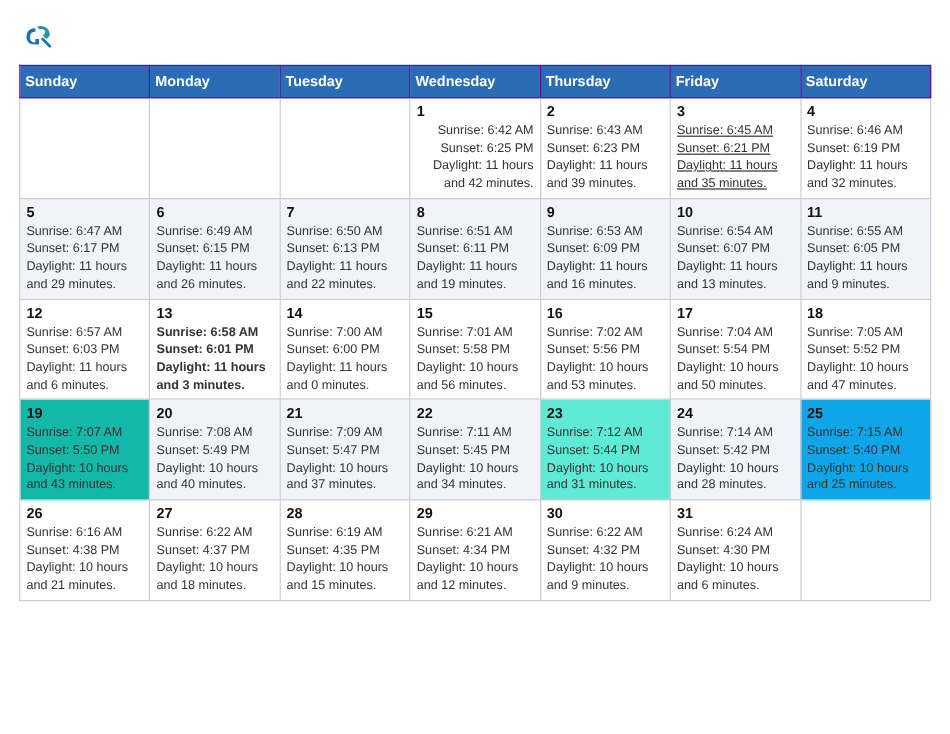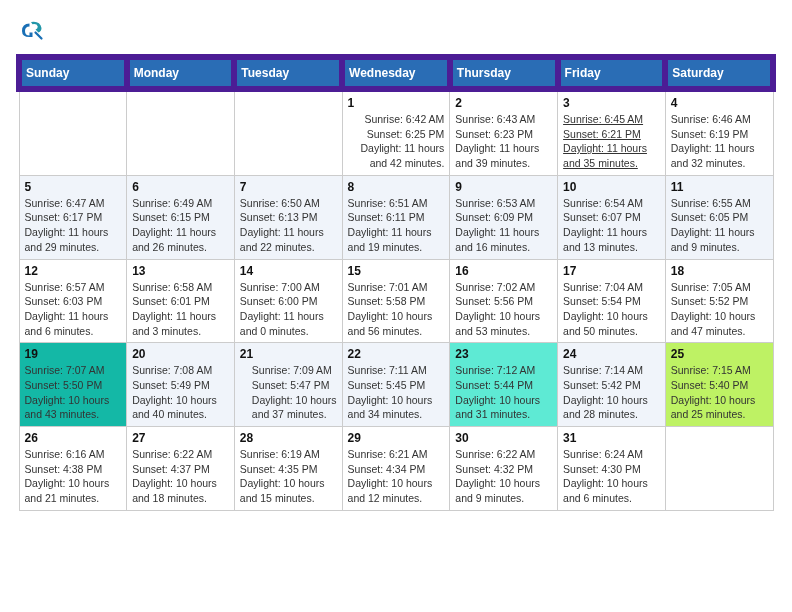--- a/index.html
+++ b/index.html
@@ -51,21 +51,21 @@
       border-collapse: collapse;
       font-size: 11px;
     }
     .calendar th {
       background-color: #2a6db5;
       color: #fff;
       padding: 6px 4px;
       text-align: left;
       font-size: 12px;
       font-weight: bold;
-      border: 6px solid #4c1d95;
+      border: 1px solid #4c1d95;
     }
     .calendar td {
       border: 1px solid #ccc;
       vertical-align: top;
       padding: 4px 5px;
       width: 108px;
       min-height: 80px;
       background: #fff;
     }
     .calendar tr:nth-child(even) td {
@@ -208,21 +208,21 @@
       <tr>
         <td>
           <div class="day-number">12</div>
           <div class="day-info" style="white-space: pre-line;">Sunrise: 6:57 AM
 Sunset: 6:03 PM
 Daylight: 11 hours
 and 6 minutes.</div>
         </td>
         <td>
           <div class="day-number">13</div>
-          <div class="day-info" style="white-space: pre-line;">Sunrise: 6:58 AM
+          <div class="day-info" style="white-space: pre-line; font-weight: bold;">Sunrise: 6:58 AM
 Sunset: 6:01 PM
 Daylight: 11 hours
 and 3 minutes.</div>
         </td>
         <td>
           <div class="day-number">14</div>
           <div class="day-info" style="white-space: pre-line;">Sunrise: 7:00 AM
 Sunset: 6:00 PM
 Daylight: 11 hours
 and 0 minutes.</div>
@@ -266,21 +266,21 @@
         </td>
         <td style="background: rgb(240, 244, 250);">
           <div class="day-number">20</div>
           <div class="day-info" style="white-space: pre-line;">Sunrise: 7:08 AM
 Sunset: 5:49 PM
 Daylight: 10 hours
 and 40 minutes.</div>
         </td>
         <td style="background: rgb(240, 244, 250);">
           <div class="day-number">21</div>
-          <div class="day-info" style="white-space: pre-line; margin-left: 12px;">Sunrise: 7:09 AM
+          <div class="day-info" style="white-space: pre-line;">Sunrise: 7:09 AM
 Sunset: 5:47 PM
 Daylight: 10 hours
 and 37 minutes.</div>
         </td>
         <td style="background: rgb(240, 244, 250);">
           <div class="day-number">22</div>
           <div class="day-info" style="white-space: pre-line;">Sunrise: 7:11 AM
 Sunset: 5:45 PM
 Daylight: 10 hours
 and 34 minutes.</div>
@@ -292,21 +292,21 @@
 Daylight: 10 hours
 and 31 minutes.</div>
         </td>
         <td style="background: rgb(240, 244, 250);">
           <div class="day-number">24</div>
           <div class="day-info" style="white-space: pre-line;">Sunrise: 7:14 AM
 Sunset: 5:42 PM
 Daylight: 10 hours
 and 28 minutes.</div>
         </td>
-        <td style="background: #bef264;">
+        <td style="background: #0ea5e9;">
           <div class="day-number">25</div>
           <div class="day-info" style="white-space: pre-line;">Sunrise: 7:15 AM
 Sunset: 5:40 PM
 Daylight: 10 hours
 and 25 minutes.</div>
         </td>
       </tr>
       <tr>
         <td>
           <div class="day-number">26</div>

